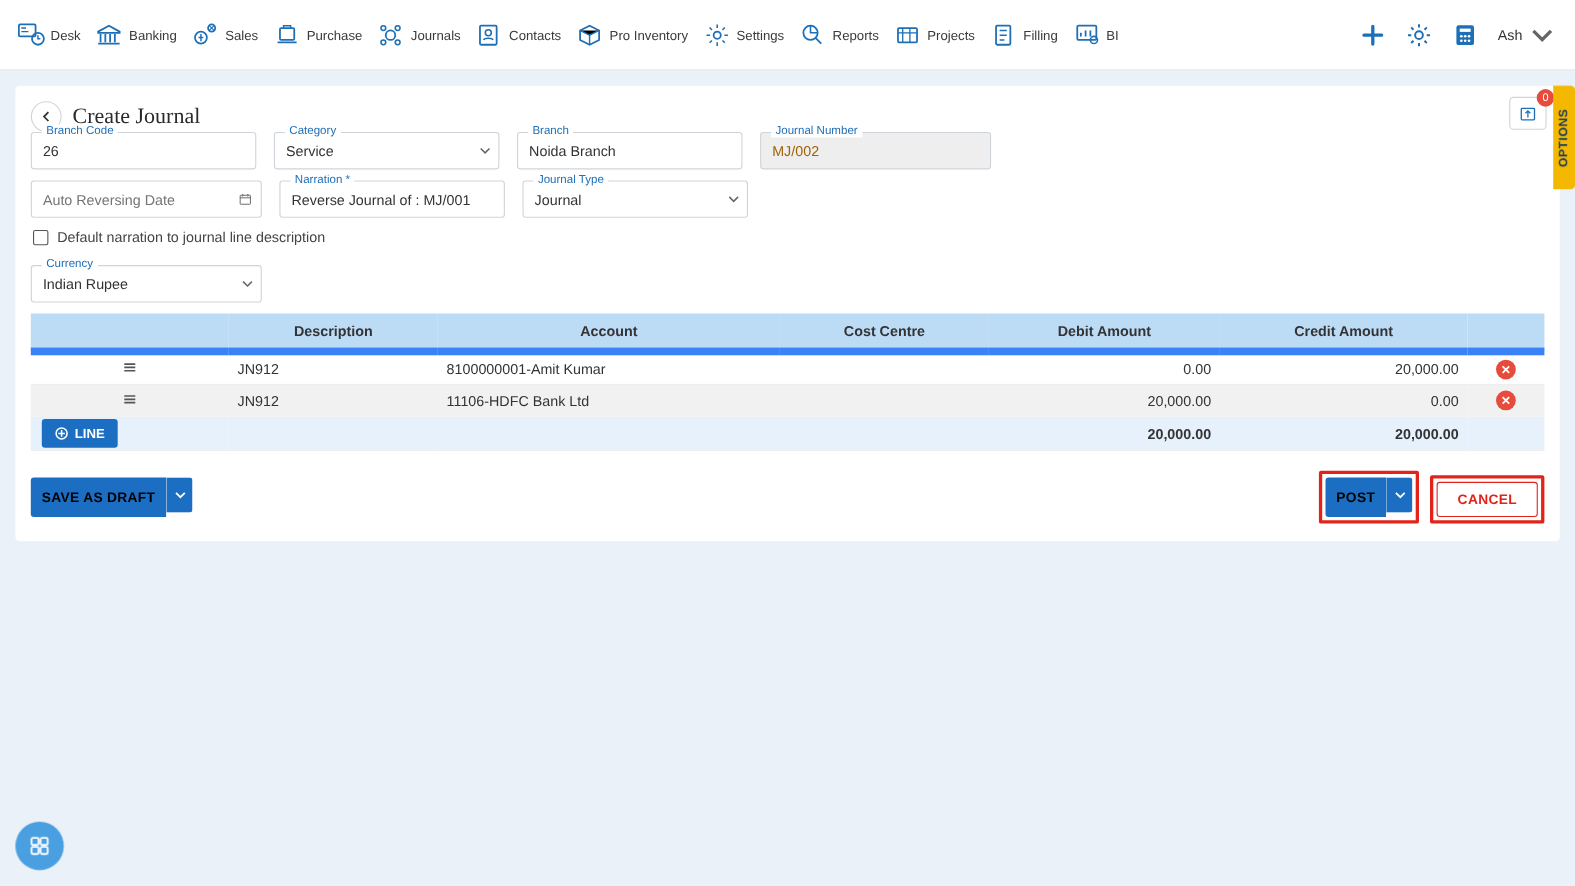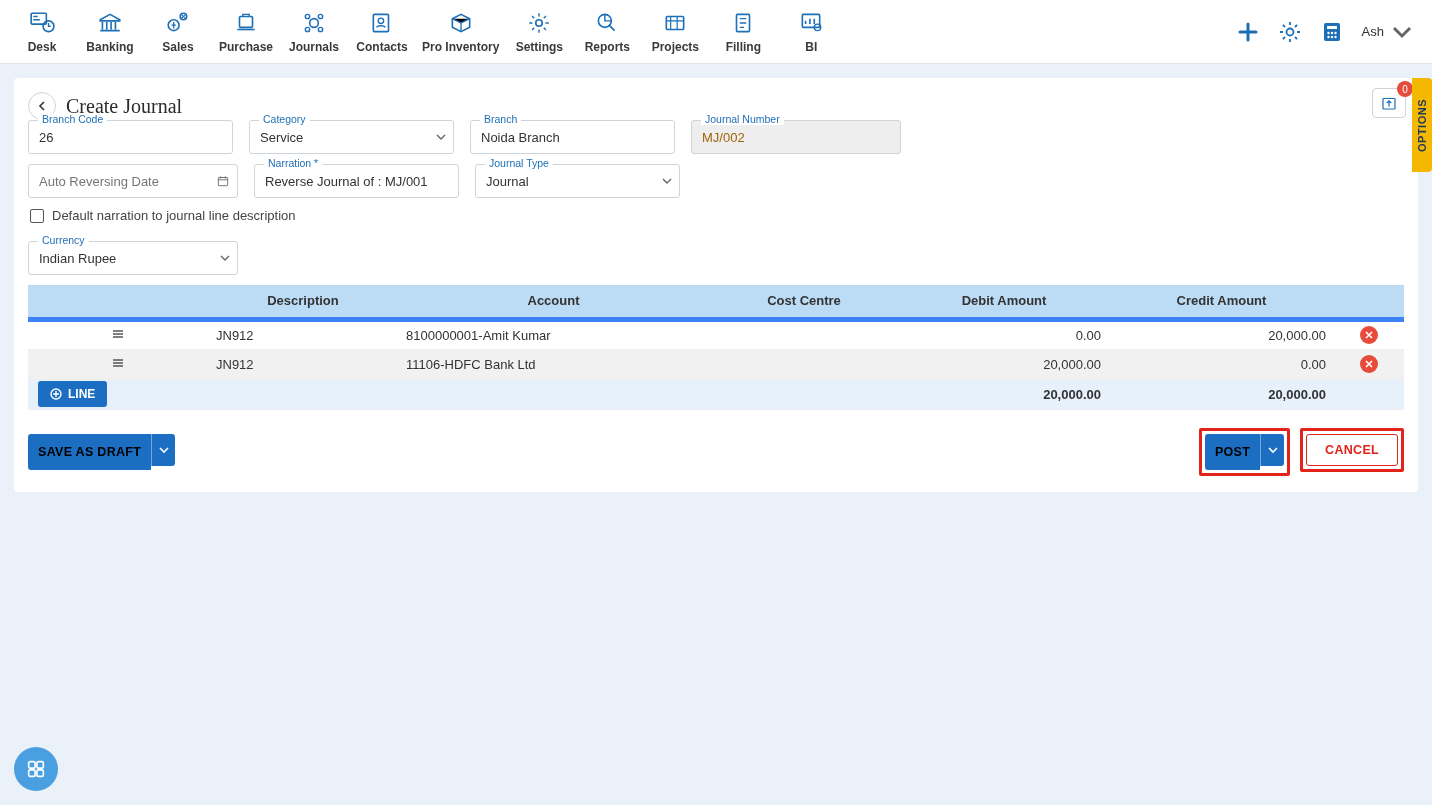--- a/index.html
+++ b/index.html
@@ -12,21 +12,21 @@
     --row-alt:#f1f1f1;
     --red:#e64b3c;
     --highlight:#e2231a;
     --text:#333;
   }
   *{box-sizing:border-box;font-family:"Segoe UI",Arial,sans-serif;}
   body{margin:0;background:var(--bg);color:var(--text);font-size:13px;}
   
   .topbar{height:64px;background:#fff;border-bottom:1px solid #e2e6ea;display:flex;align-items:center;padding:0 14px;gap:6px;}
   .nav-items{display:flex;gap:12px;}
-  .nav-item{display:flex;flex-direction:column;align-items:center;gap:4px;min-width:56px;cursor:pointer;font-weight:bold;}
+  .nav-item{display:flex;flex-direction:row;align-items:center;gap:4px;min-width:56px;cursor:pointer;}
   .nav-item svg{width:28px;height:26px;}
   .nav-item span{font-size:12px;color:#3a3a3a;}
   .topbar-spacer{flex:1;}
   .top-actions{display:flex;align-items:center;gap:18px;margin-right:4px;}
   .top-actions svg{width:24px;height:24px;cursor:pointer;}
   .user-drop{display:flex;align-items:center;gap:6px;font-size:13px;color:#333;cursor:pointer;}
   
   .options-tab{position:fixed;right:0;top:78px;background:#f5b800;color:#1b3a5d;width:20px;height:94px;border-radius:4px 0 0 4px;display:flex;align-items:center;justify-content:center;writing-mode:vertical-rl;transform:rotate(180deg);font-size:11px;font-weight:600;letter-spacing:.5px;cursor:pointer;z-index:5;}
   
   .page{margin:14px;background:#fff;border-radius:4px;padding:14px 14px 16px 14px;position:relative;}
@@ -42,37 +42,37 @@
   .field .lbl{position:absolute;top:-7px;left:10px;background:#fff;padding:0 4px;font-size:10.5px;color:var(--accent);line-height:12px;}
   .field input,.field .faux{height:34px;border:1px solid var(--border);border-radius:3px;padding:4px 28px 4px 10px;background:#fff;font-size:13px;color:#333;width:100%;}
   .field input[disabled]{background:#eeeeee;color:#a16207;}
   .caret{position:absolute;right:8px;top:50%;transform:translateY(-50%);pointer-events:none;}
   .cal{position:absolute;right:8px;top:50%;transform:translateY(-50%);pointer-events:none;}
   .w210{width:210px;} .w205{width:205px;}
   .chk-row{display:flex;align-items:center;gap:8px;margin:8px 0 18px 2px;font-size:13px;color:#444;}
   .chk{width:14px;height:14px;border:1.5px solid #555;border-radius:2px;cursor:pointer;}
   
   table.grid{width:100%;border-collapse:collapse;}
-  table.grid th{background:var(--row-header);font-weight:600;font-size:13px;color:#333;height:34px;border-bottom:5px solid #3b82f6;}
+  table.grid th{background:var(--row-header);font-weight:600;font-size:13px;color:#333;height:34px;border-bottom:7px solid #3b82f6;}
   table.grid td{height:30px;border-bottom:1px solid #eee;padding:0 8px;font-size:13px;margin-top:23px;}
   table.grid tbody tr:nth-child(even) td{background:var(--row-alt);}
   .drag{width:30px;text-align:center;}
   .num{text-align:right;padding-right:12px;}
   .remove{width:40px;text-align:center;}
   .remove-btn{width:18px;height:18px;background:#e64b3c;border-radius:50%;display:inline-flex;align-items:center;justify-content:center;cursor:pointer;}
   .remove-btn svg{width:10px;height:10px;}
   .totals-row td{background:#e6f1fb !important;font-weight:700;}
   .add-line{background:var(--blue);color:#fff;border:none;height:26px;padding:0 12px;border-radius:3px;font-size:12px;font-weight:600;display:inline-flex;align-items:center;gap:6px;cursor:pointer;margin-left:4px;}
   
   .footer{display:flex;align-items:center;margin-top:18px;}
   .btn-group{display:flex;}
   .btn-primary{background:var(--blue);color:#000000;border:none;height:36px;padding:0 10px;font-size:12.5px;font-weight:700;letter-spacing:.3px;cursor:pointer;border-radius:3px 0 0 3px;}
   .btn-dd{background:var(--blue);border:none;border-left:1px solid rgba(255,255,255,.4);width:24px;height:32px;border-radius:0 3px 3px 0;cursor:pointer;display:flex;align-items:center;justify-content:center;}
   .spacer{flex:1;}
-  .footer-right{display:flex;gap:10px;align-items:flex-start;}
+  .footer-right{display:flex;gap:10px;align-items:flex-end;}
   .hl{border:3px solid var(--highlight);padding:3px;border-radius:2px;}
   .btn-cancel{background:#fff;border:1px solid var(--highlight);color:var(--highlight);height:32px;padding:0 18px;font-size:12.5px;font-weight:700;letter-spacing:.3px;cursor:pointer;border-radius:3px;}
   
   .fab{position:fixed;left:14px;bottom:14px;width:44px;height:44px;border-radius:50%;background:#4a9fe0;display:flex;align-items:center;justify-content:center;cursor:pointer;}
   .fab svg{width:22px;height:22px;}
 </style>
 </head>
 <body>
 
 <div class="topbar">

